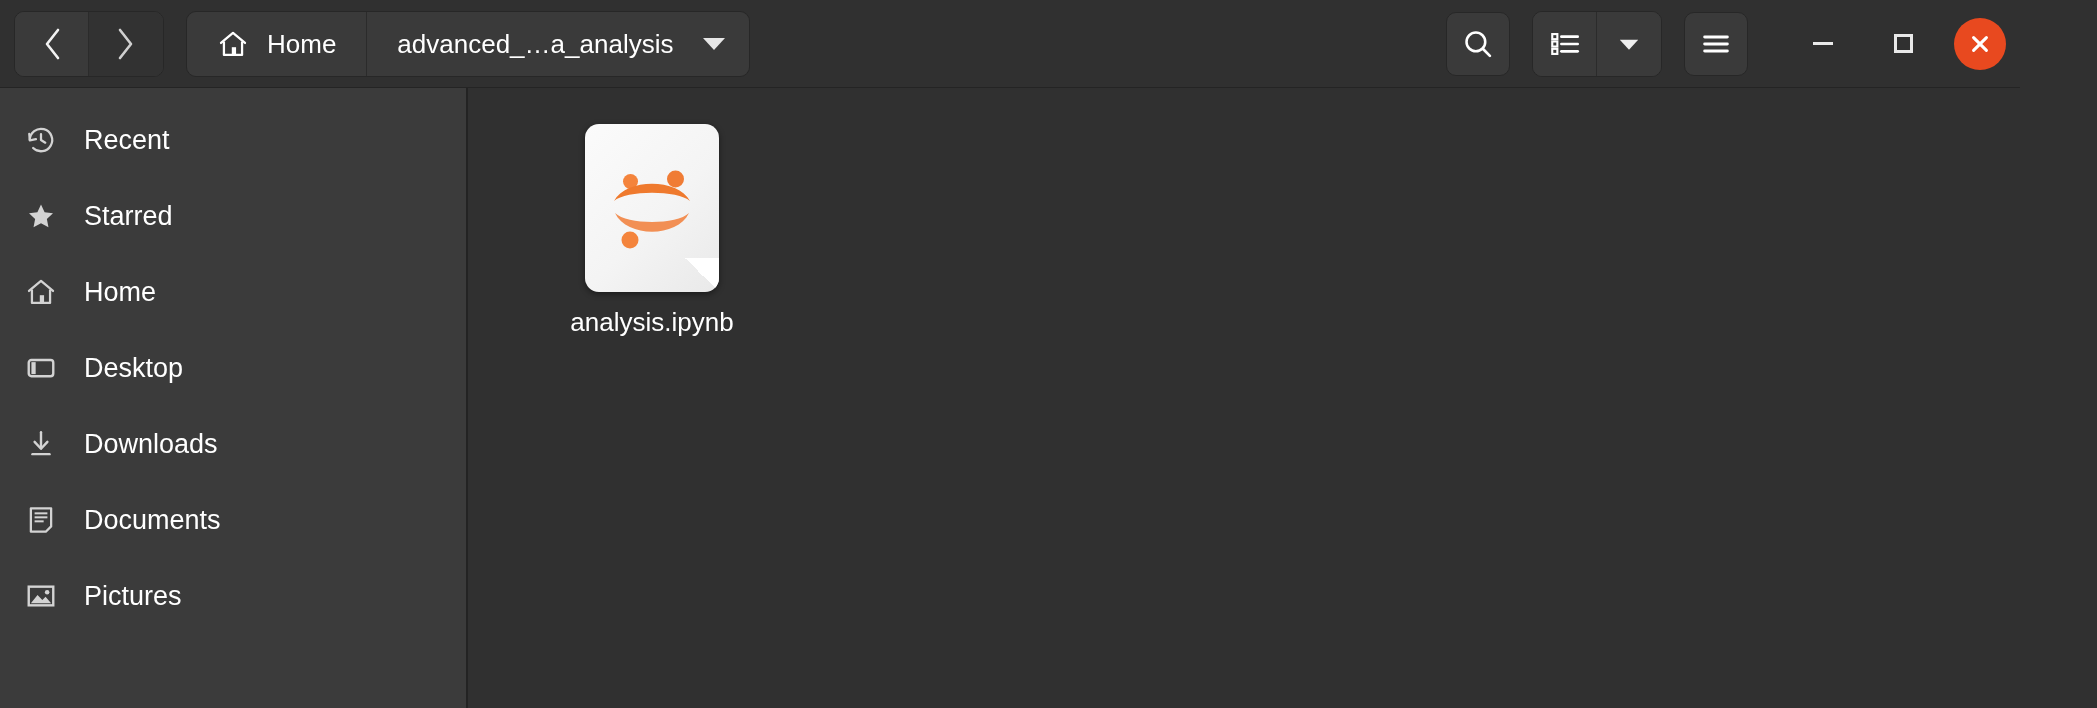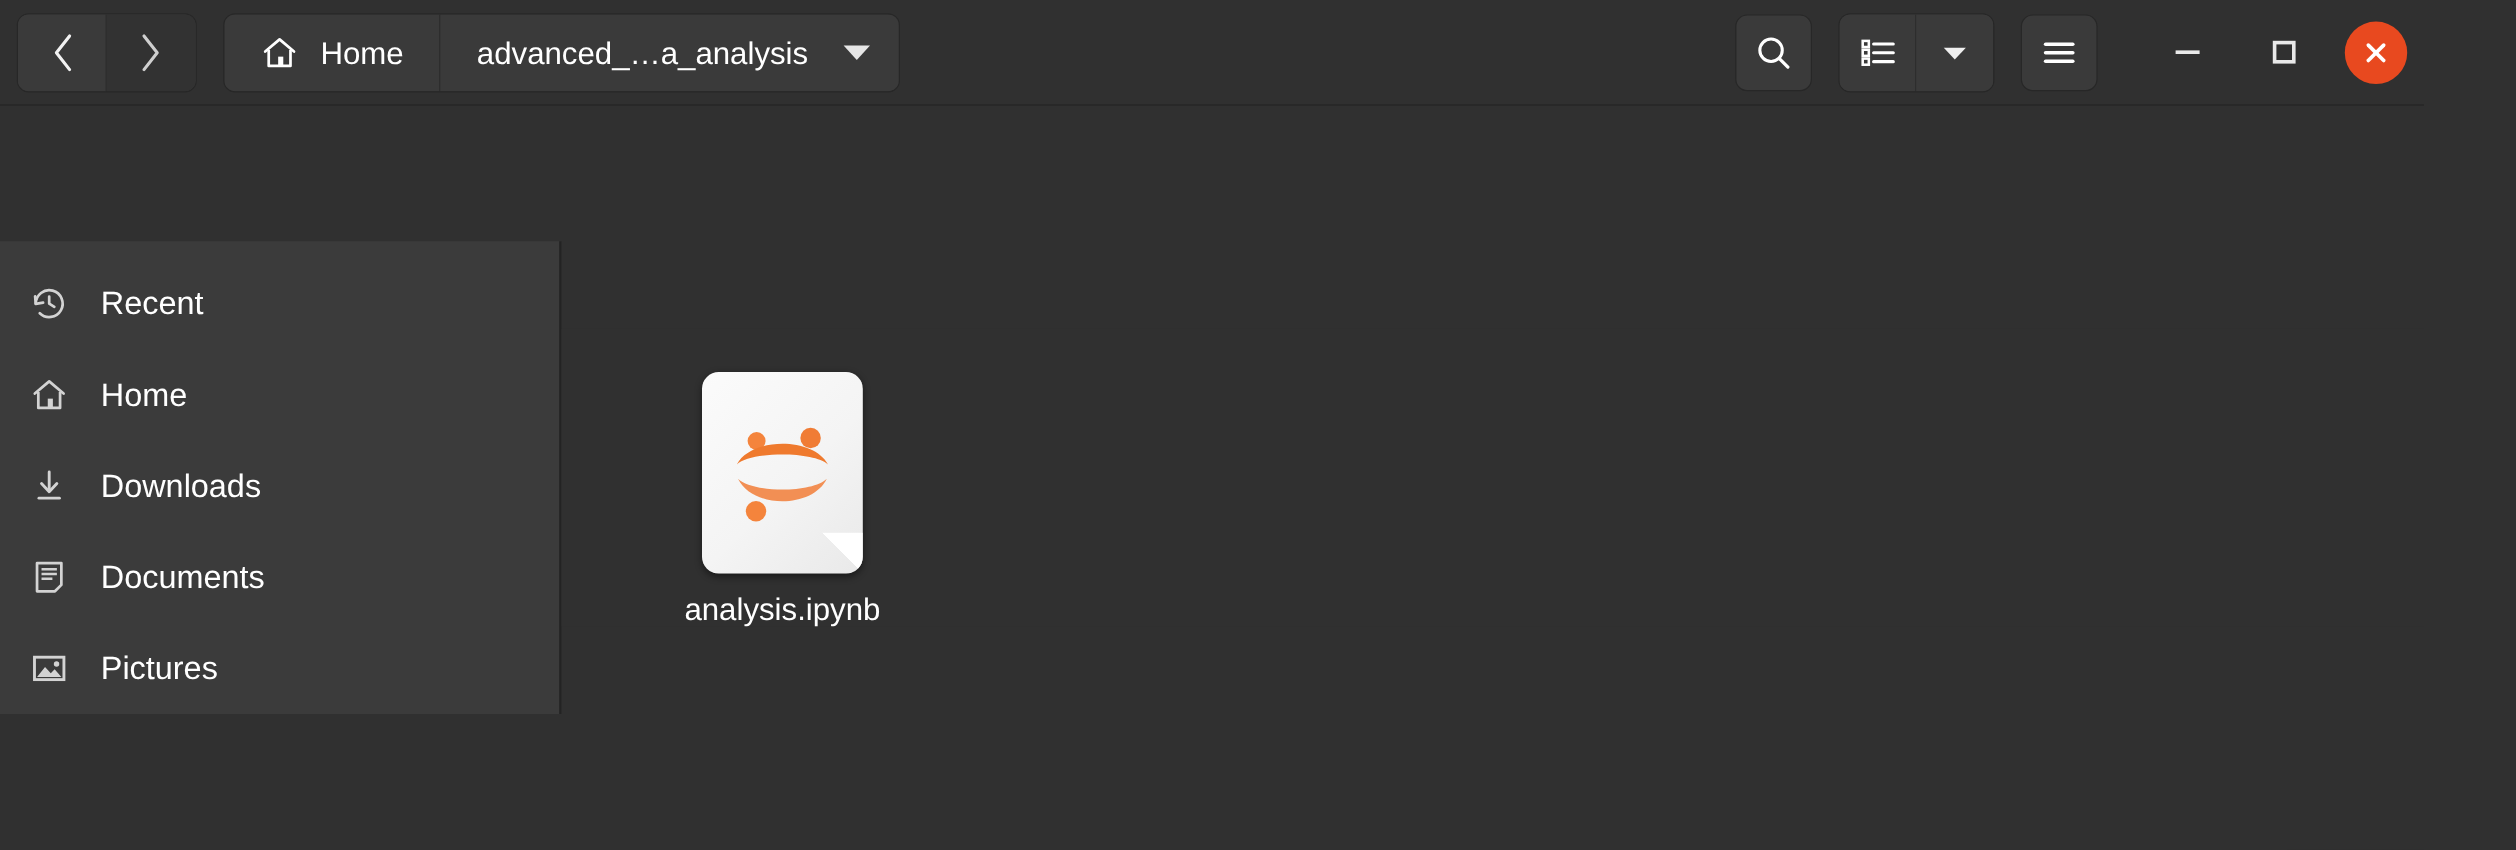--- a/index.html
+++ b/index.html
@@ -128,21 +128,20 @@
   .wc-close {
     background: #e8491f;
     width: 52px; height: 52px;
   }
 
   
   .body {
     flex: 1;
     display: flex;
     min-height: 0;
-    align-items: center;
   }
 
   .sidebar {
     width: 468px;
     min-width: 468px;
     background: #3b3b3b;
     border-right: 2px solid #232323;
     padding-top: 14px;
     overflow: hidden;
   }
@@ -345,32 +344,49 @@
         <span class="side-icon">
           <svg width="32" height="32" viewBox="0 0 24 24">
             <path d="M3.6 12 a8.4 8.4 0 1 1 2.5 6" fill="none" stroke="#d3d3d3" stroke-width="1.7" stroke-linecap="round"></path>
             <path d="M3.2 7.4 L3.6 12.2 L8.2 11.4" fill="none" stroke="#d3d3d3" stroke-width="1.7" stroke-linecap="round" stroke-linejoin="round"></path>
             <path d="M12 7.6 V12 L15.2 14" fill="none" stroke="#d3d3d3" stroke-width="1.7" stroke-linecap="round" stroke-linejoin="round"></path>
           </svg>
         </span>
         <span class="side-label">Recent</span>
       </div>
 
+      <div class="side-item">
+        <span class="side-icon">
+          <svg width="32" height="32" viewBox="0 0 24 24">
+            <path d="M12 3.4 L14.7 9.1 L21 9.9 L16.4 14.2 L17.6 20.4 L12 17.4 L6.4 20.4 L7.6 14.2 L3 9.9 L9.3 9.1 Z" fill="#d3d3d3"></path>
+          </svg>
+        </span>
+        <span class="side-label">Starred</span>
+      </div>
 
       <div class="side-item">
         <span class="side-icon">
           <svg width="32" height="32" viewBox="0 0 24 24">
             <path d="M3 11.2 L12 3.6 L21 11.2" fill="none" stroke="#d3d3d3" stroke-width="1.7" stroke-linecap="round" stroke-linejoin="round"></path>
             <path d="M5.2 10.2 V20.2 H18.8 V10.2" fill="none" stroke="#d3d3d3" stroke-width="1.7" stroke-linejoin="round"></path>
             <rect x="11.1" y="14.4" width="3.2" height="5.8" fill="#d3d3d3"></rect>
           </svg>
         </span>
         <span class="side-label">Home</span>
       </div>
 
+      <div class="side-item">
+        <span class="side-icon">
+          <svg width="32" height="32" viewBox="0 0 24 24">
+            <rect x="2.8" y="6" width="18.4" height="12.2" rx="2" fill="none" stroke="#d3d3d3" stroke-width="1.8"></rect>
+            <path d="M4.8 7.6 h3.2 v9 H4.8 z" fill="#d3d3d3"></path>
+          </svg>
+        </span>
+        <span class="side-label">Desktop</span>
+      </div>
 
       <div class="side-item">
         <span class="side-icon">
           <svg width="32" height="32" viewBox="0 0 24 24">
             <line x1="12" y1="3.2" x2="12" y2="15" stroke="#d3d3d3" stroke-width="1.8" stroke-linecap="round"></line>
             <path d="M7.2 10.4 L12 15.6 L16.8 10.4" fill="none" stroke="#d3d3d3" stroke-width="1.8" stroke-linecap="round" stroke-linejoin="round"></path>
             <line x1="5.6" y1="19.6" x2="18.4" y2="19.6" stroke="#d3d3d3" stroke-width="1.8" stroke-linecap="round"></line>
           </svg>
         </span>
         <span class="side-label">Downloads</span>

